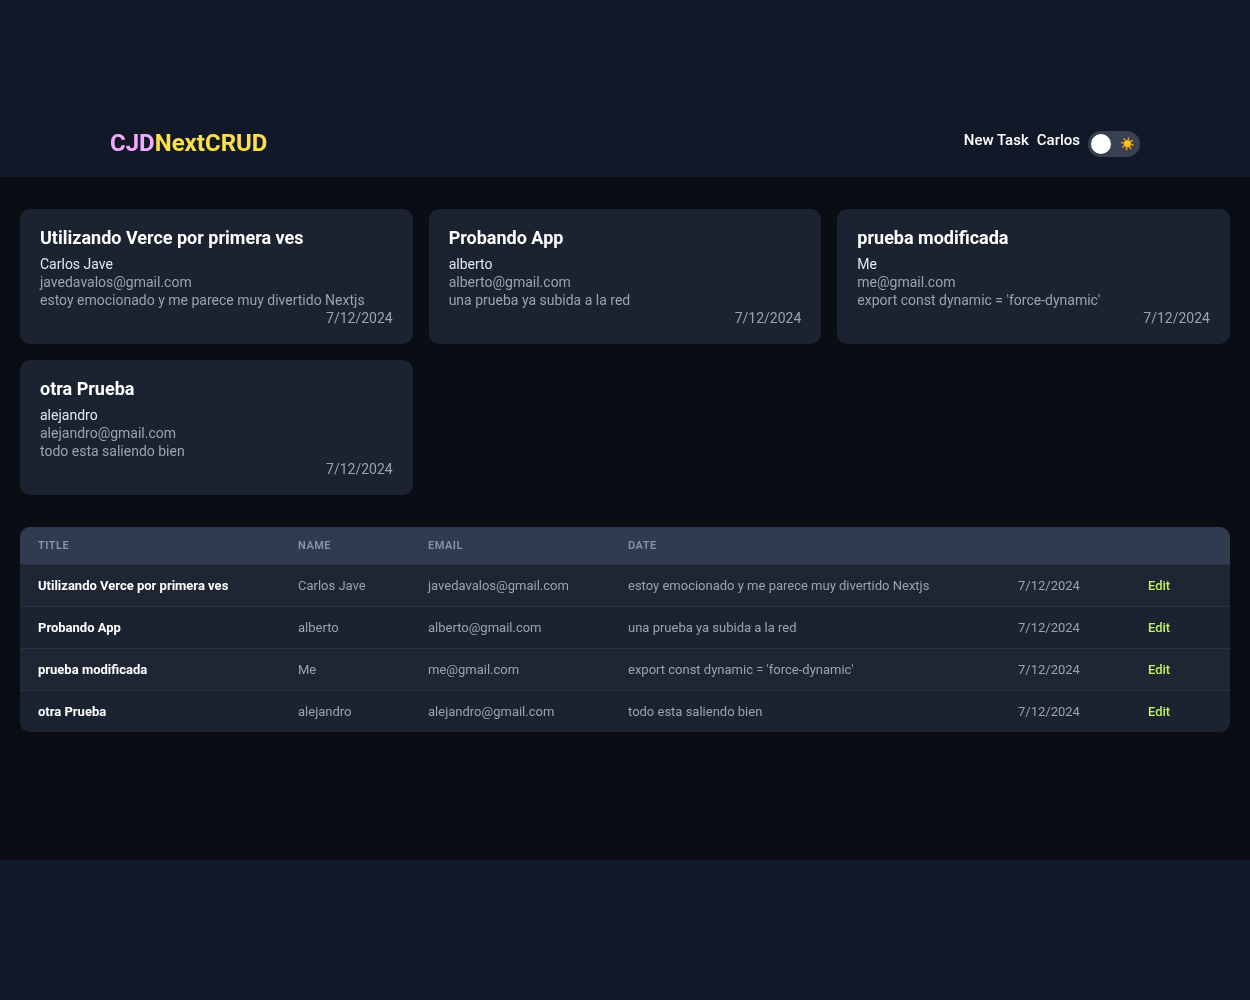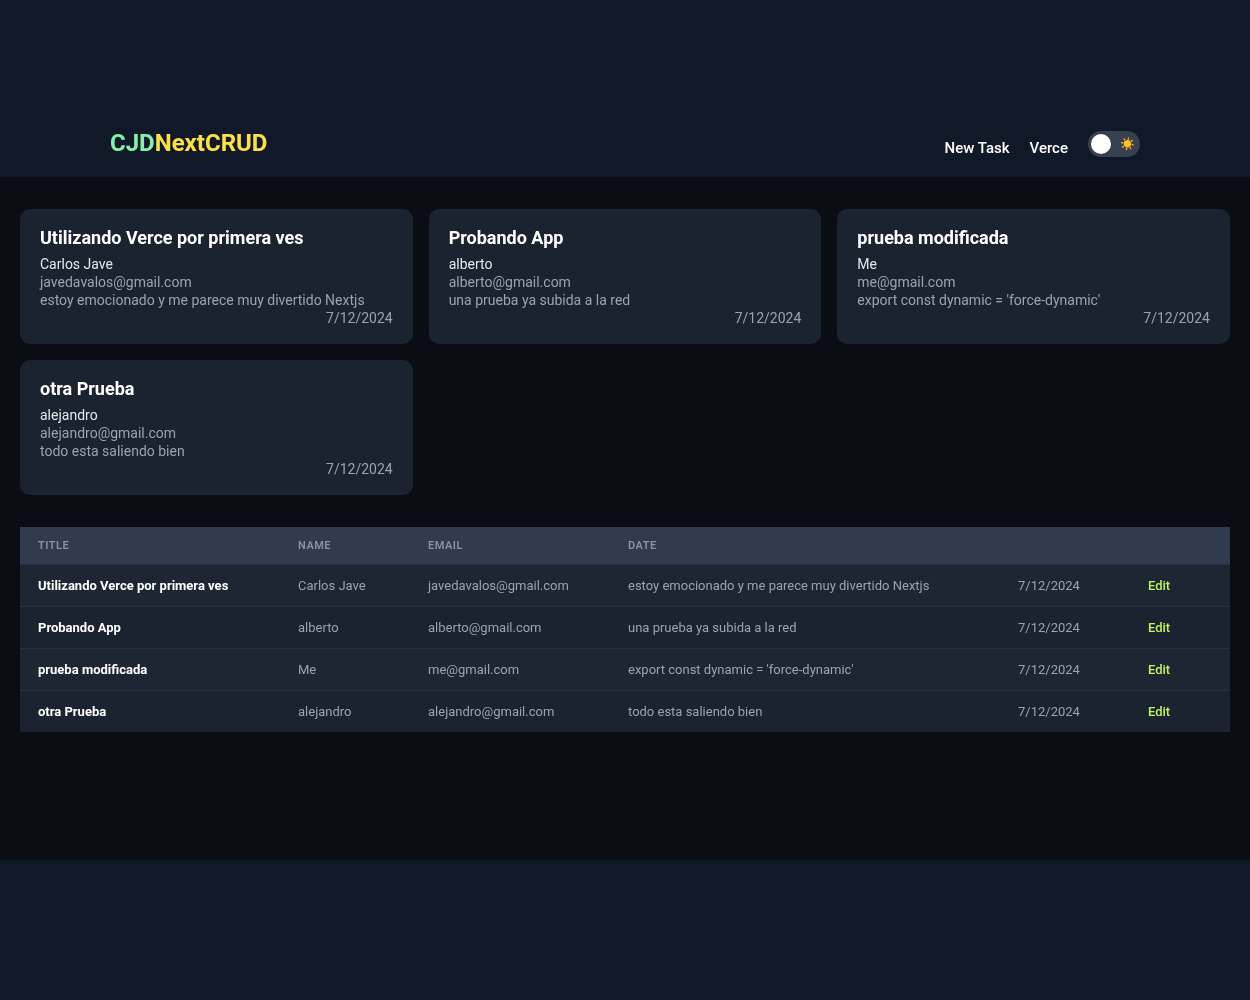--- a/index.html
+++ b/index.html
@@ -21,29 +21,29 @@
       display: flex;
       align-items: flex-end;
       padding: 0 110px 20px 110px;
       justify-content: space-between;
     }
     .logo {
       font-size: 24px;
       font-weight: 700;
     }
     .logo-prefix {
-      color: #86efac;
+      color: #f0abfc;
     }
     .logo-suffix {
       color: #fde047;
     }
     .nav-right {
       display: flex;
-      align-items: flex-end;
-      gap: 20px;
+      align-items: flex-start;
+      gap: 8px;
     }
     .nav-link {
       color: #fff;
       font-size: 15px;
       font-weight: 500;
       cursor: pointer;
     }
     .theme-toggle {
       width: 52px;
       height: 26px;
@@ -103,21 +103,21 @@
       color: #9ca3af;
       margin-bottom: 2px;
     }
     .card-date {
       font-size: 14px;
       color: #9ca3af;
       text-align: right;
     }
     .table-container {
       background: #1b2230;
-      border-radius: 0;
+      border-radius: 10px;
       overflow: hidden;
     }
     .table-header {
       background: #313b4f;
       display: grid;
       grid-template-columns: 260px 130px 200px 390px 130px 70px;
       padding: 12px 18px;
     }
     .table-header-cell {
       font-size: 11px;
@@ -165,21 +165,21 @@
   </style>
 </head>
 <body>
 
 <div class="header">
   <div class="logo">
     <span class="logo-prefix">CJD</span><span class="logo-suffix">NextCRUD</span>
   </div>
   <div class="nav-right">
     <span class="nav-link">New Task</span>
-    <span class="nav-link">Verce</span>
+    <span class="nav-link">Carlos</span>
     <div class="theme-toggle">
       <div class="toggle-knob"></div>
       <span class="toggle-icon">☀️</span>
     </div>
   </div>
 </div>
 
 <div class="main-content">
   <div class="cards-grid">
     <div class="card">

